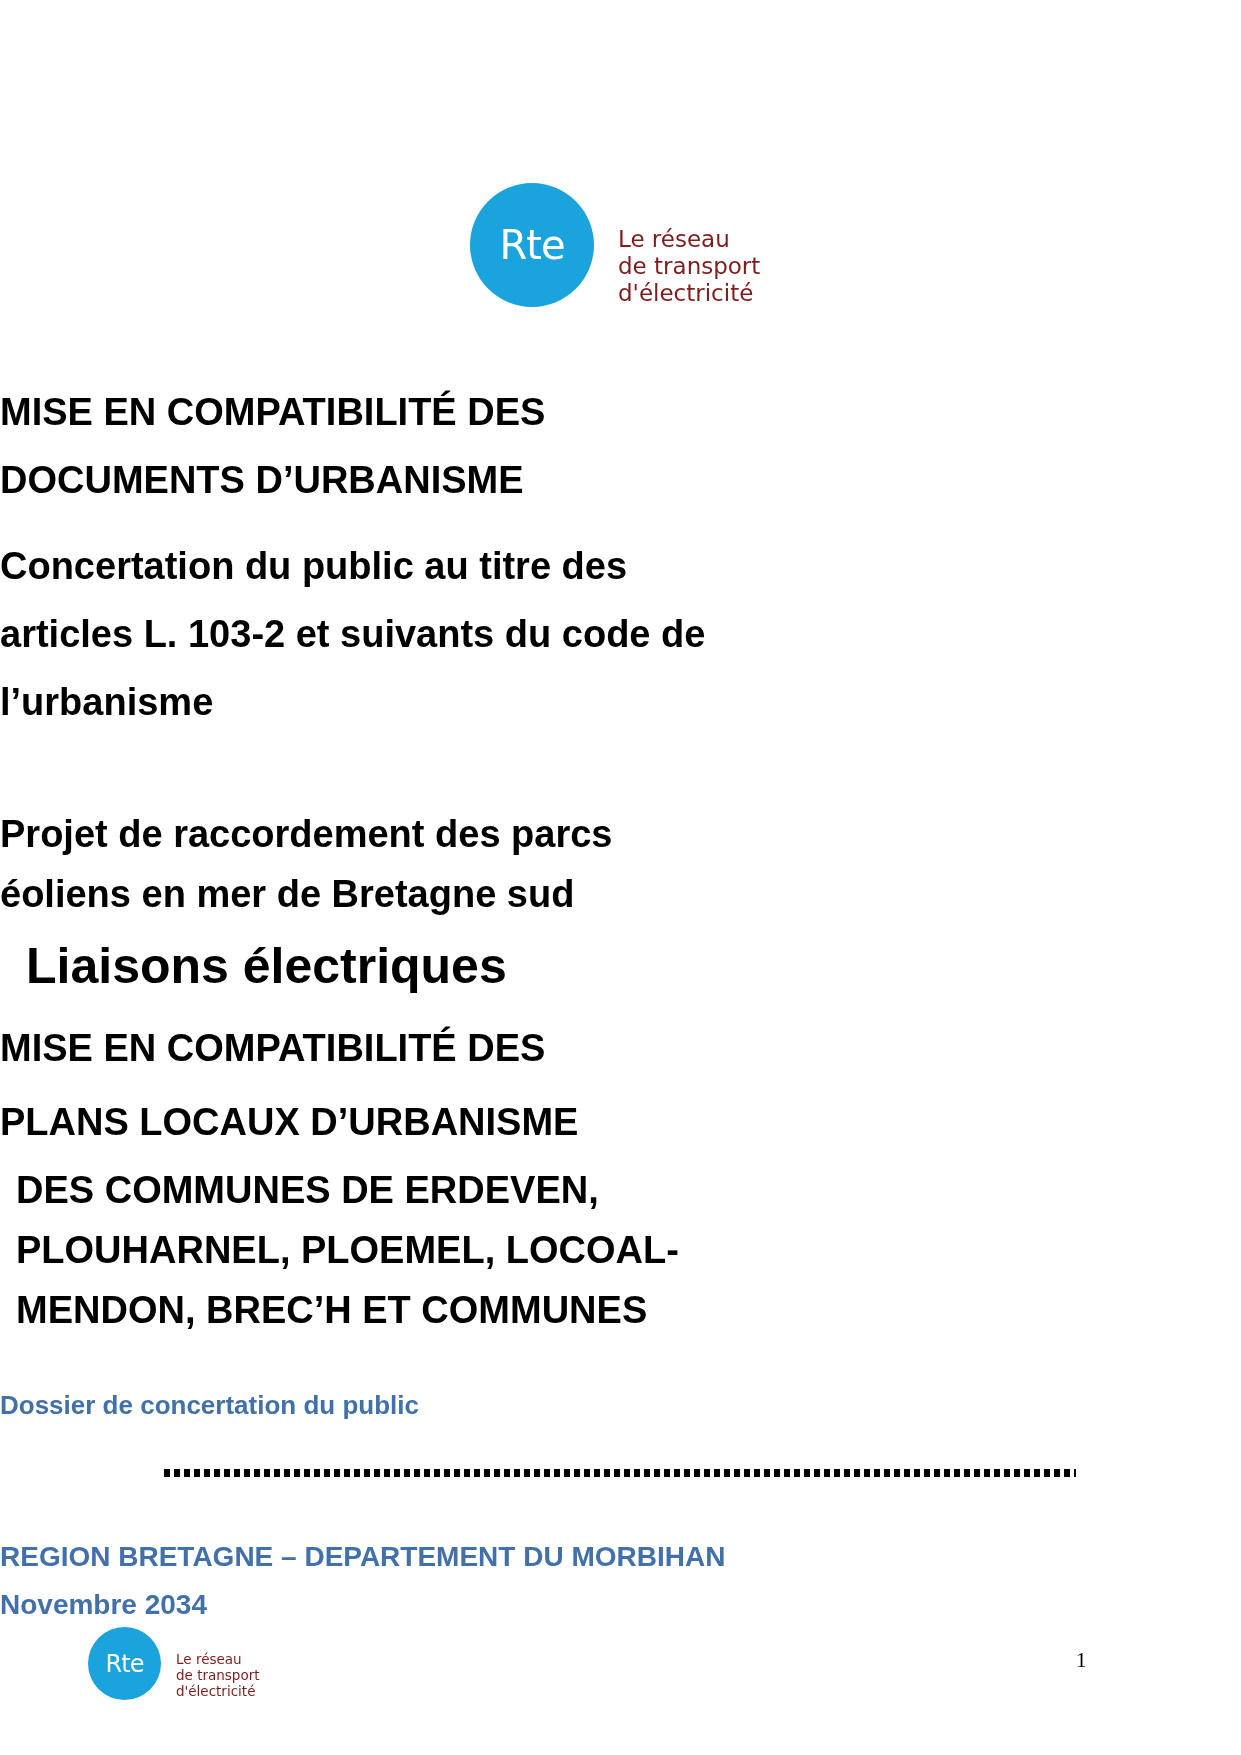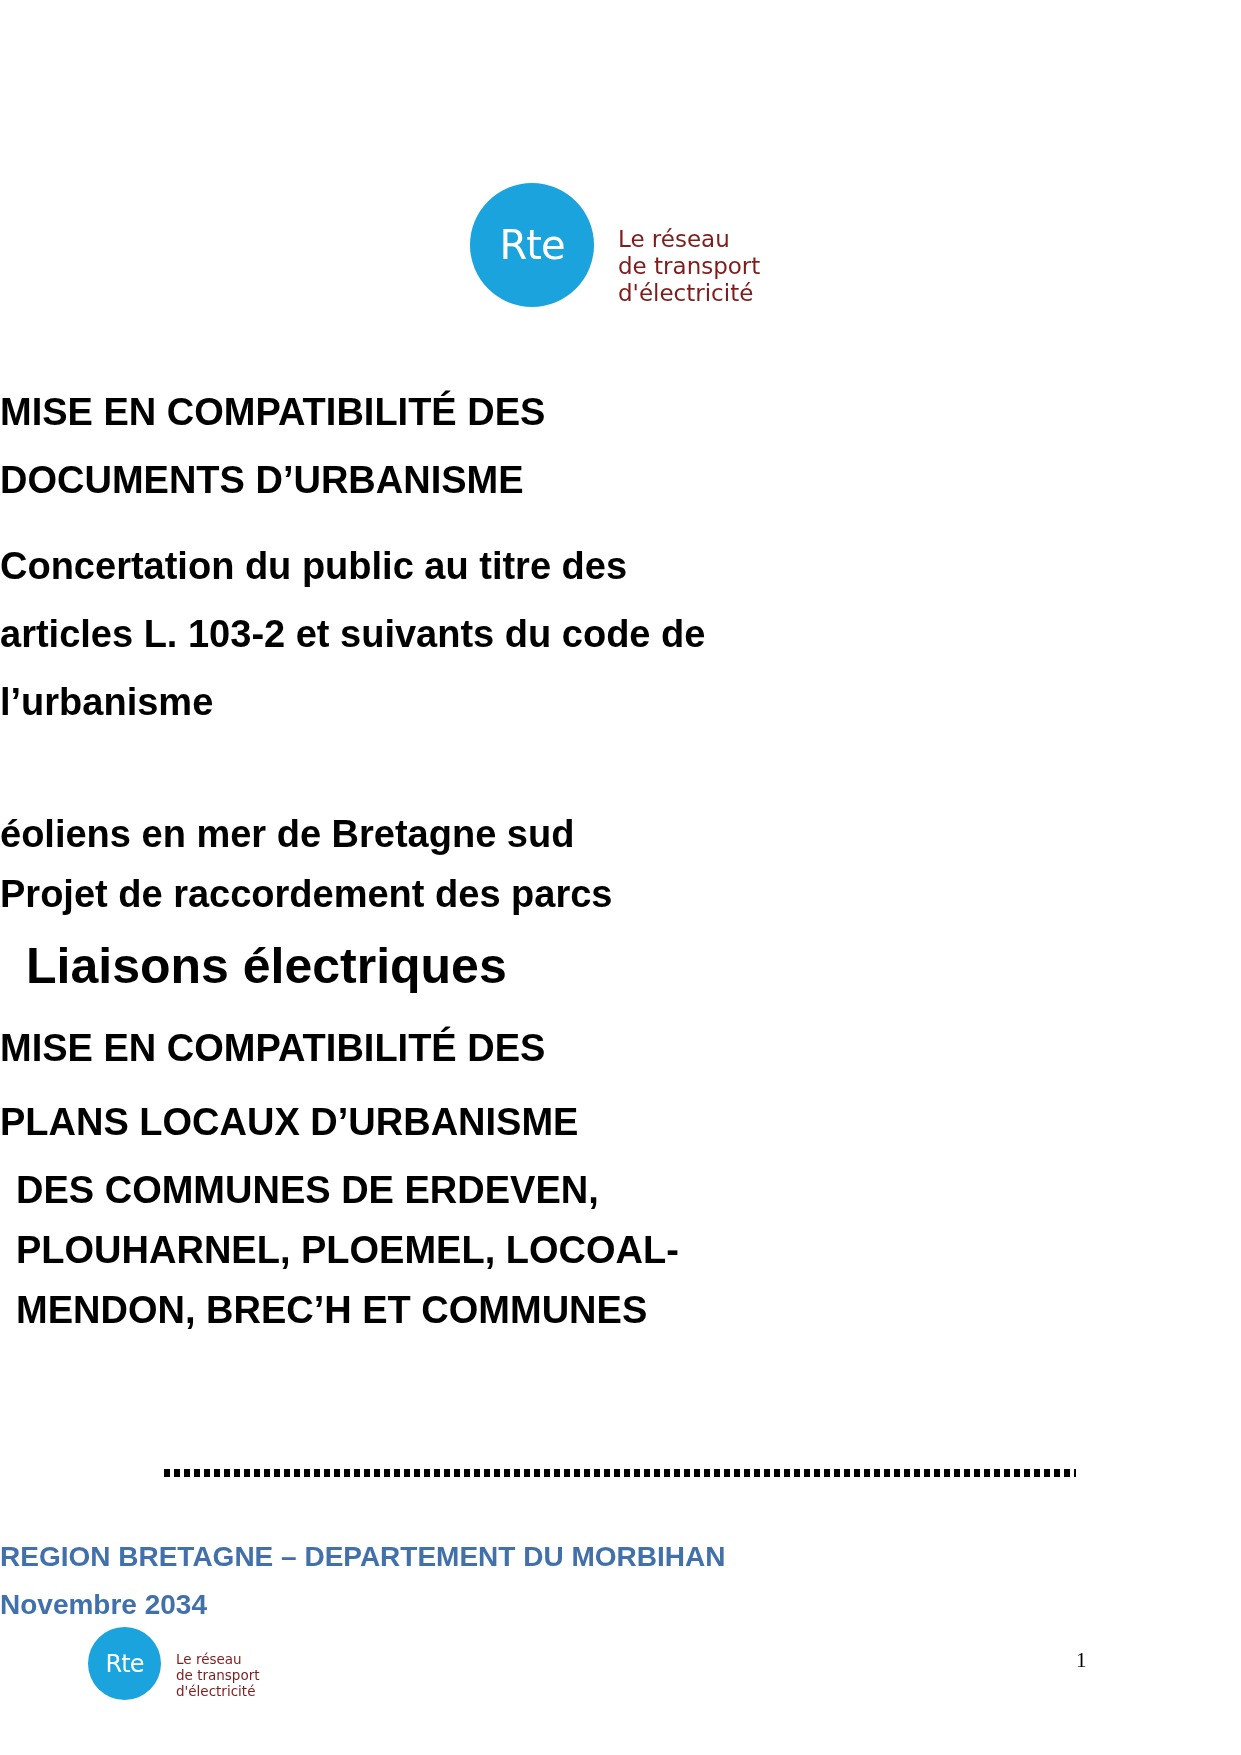--- a/index.html
+++ b/index.html
@@ -58,39 +58,42 @@
     <div>DOCUMENTS D’URBANISME</div>
   </div>
 
   <div class="title-block t2">
     <div>Concertation du public au titre des</div>
     <div>articles L. 103-2 et suivants du code de</div>
     <div>l’urbanisme</div>
   </div>
 
   <div class="title-block t3">
+    <div>Projet de raccordement des parcs</div>
     <div>éoliens en mer de Bretagne sud</div>
-    <div>Projet de raccordement des parcs</div>
   </div>
 
   <div class="title-block t4">
     <div>Liaisons électriques</div>
   </div>
 
   <div class="title-block t5">
     <div>MISE EN COMPATIBILITÉ DES</div>
     <div>PLANS LOCAUX D’URBANISME</div>
   </div>
 
   <div class="title-block t6">
     <div>DES COMMUNES DE ERDEVEN,</div>
     <div>PLOUHARNEL, PLOEMEL, LOCOAL-</div>
     <div>MENDON, BREC’H ET COMMUNES</div>
   </div>
 
+  <div class="title-block blue sub">
+    <div>Dossier de concertation du public</div>
+  </div>
 
   <div class="dots"></div>
 
   <div class="title-block blue region">
     <div>REGION BRETAGNE – DEPARTEMENT DU MORBIHAN</div>
     <div>Novembre 2034</div>
   </div>
 
   <div class="logo logo-foot">
     <div class="logo-circle">

